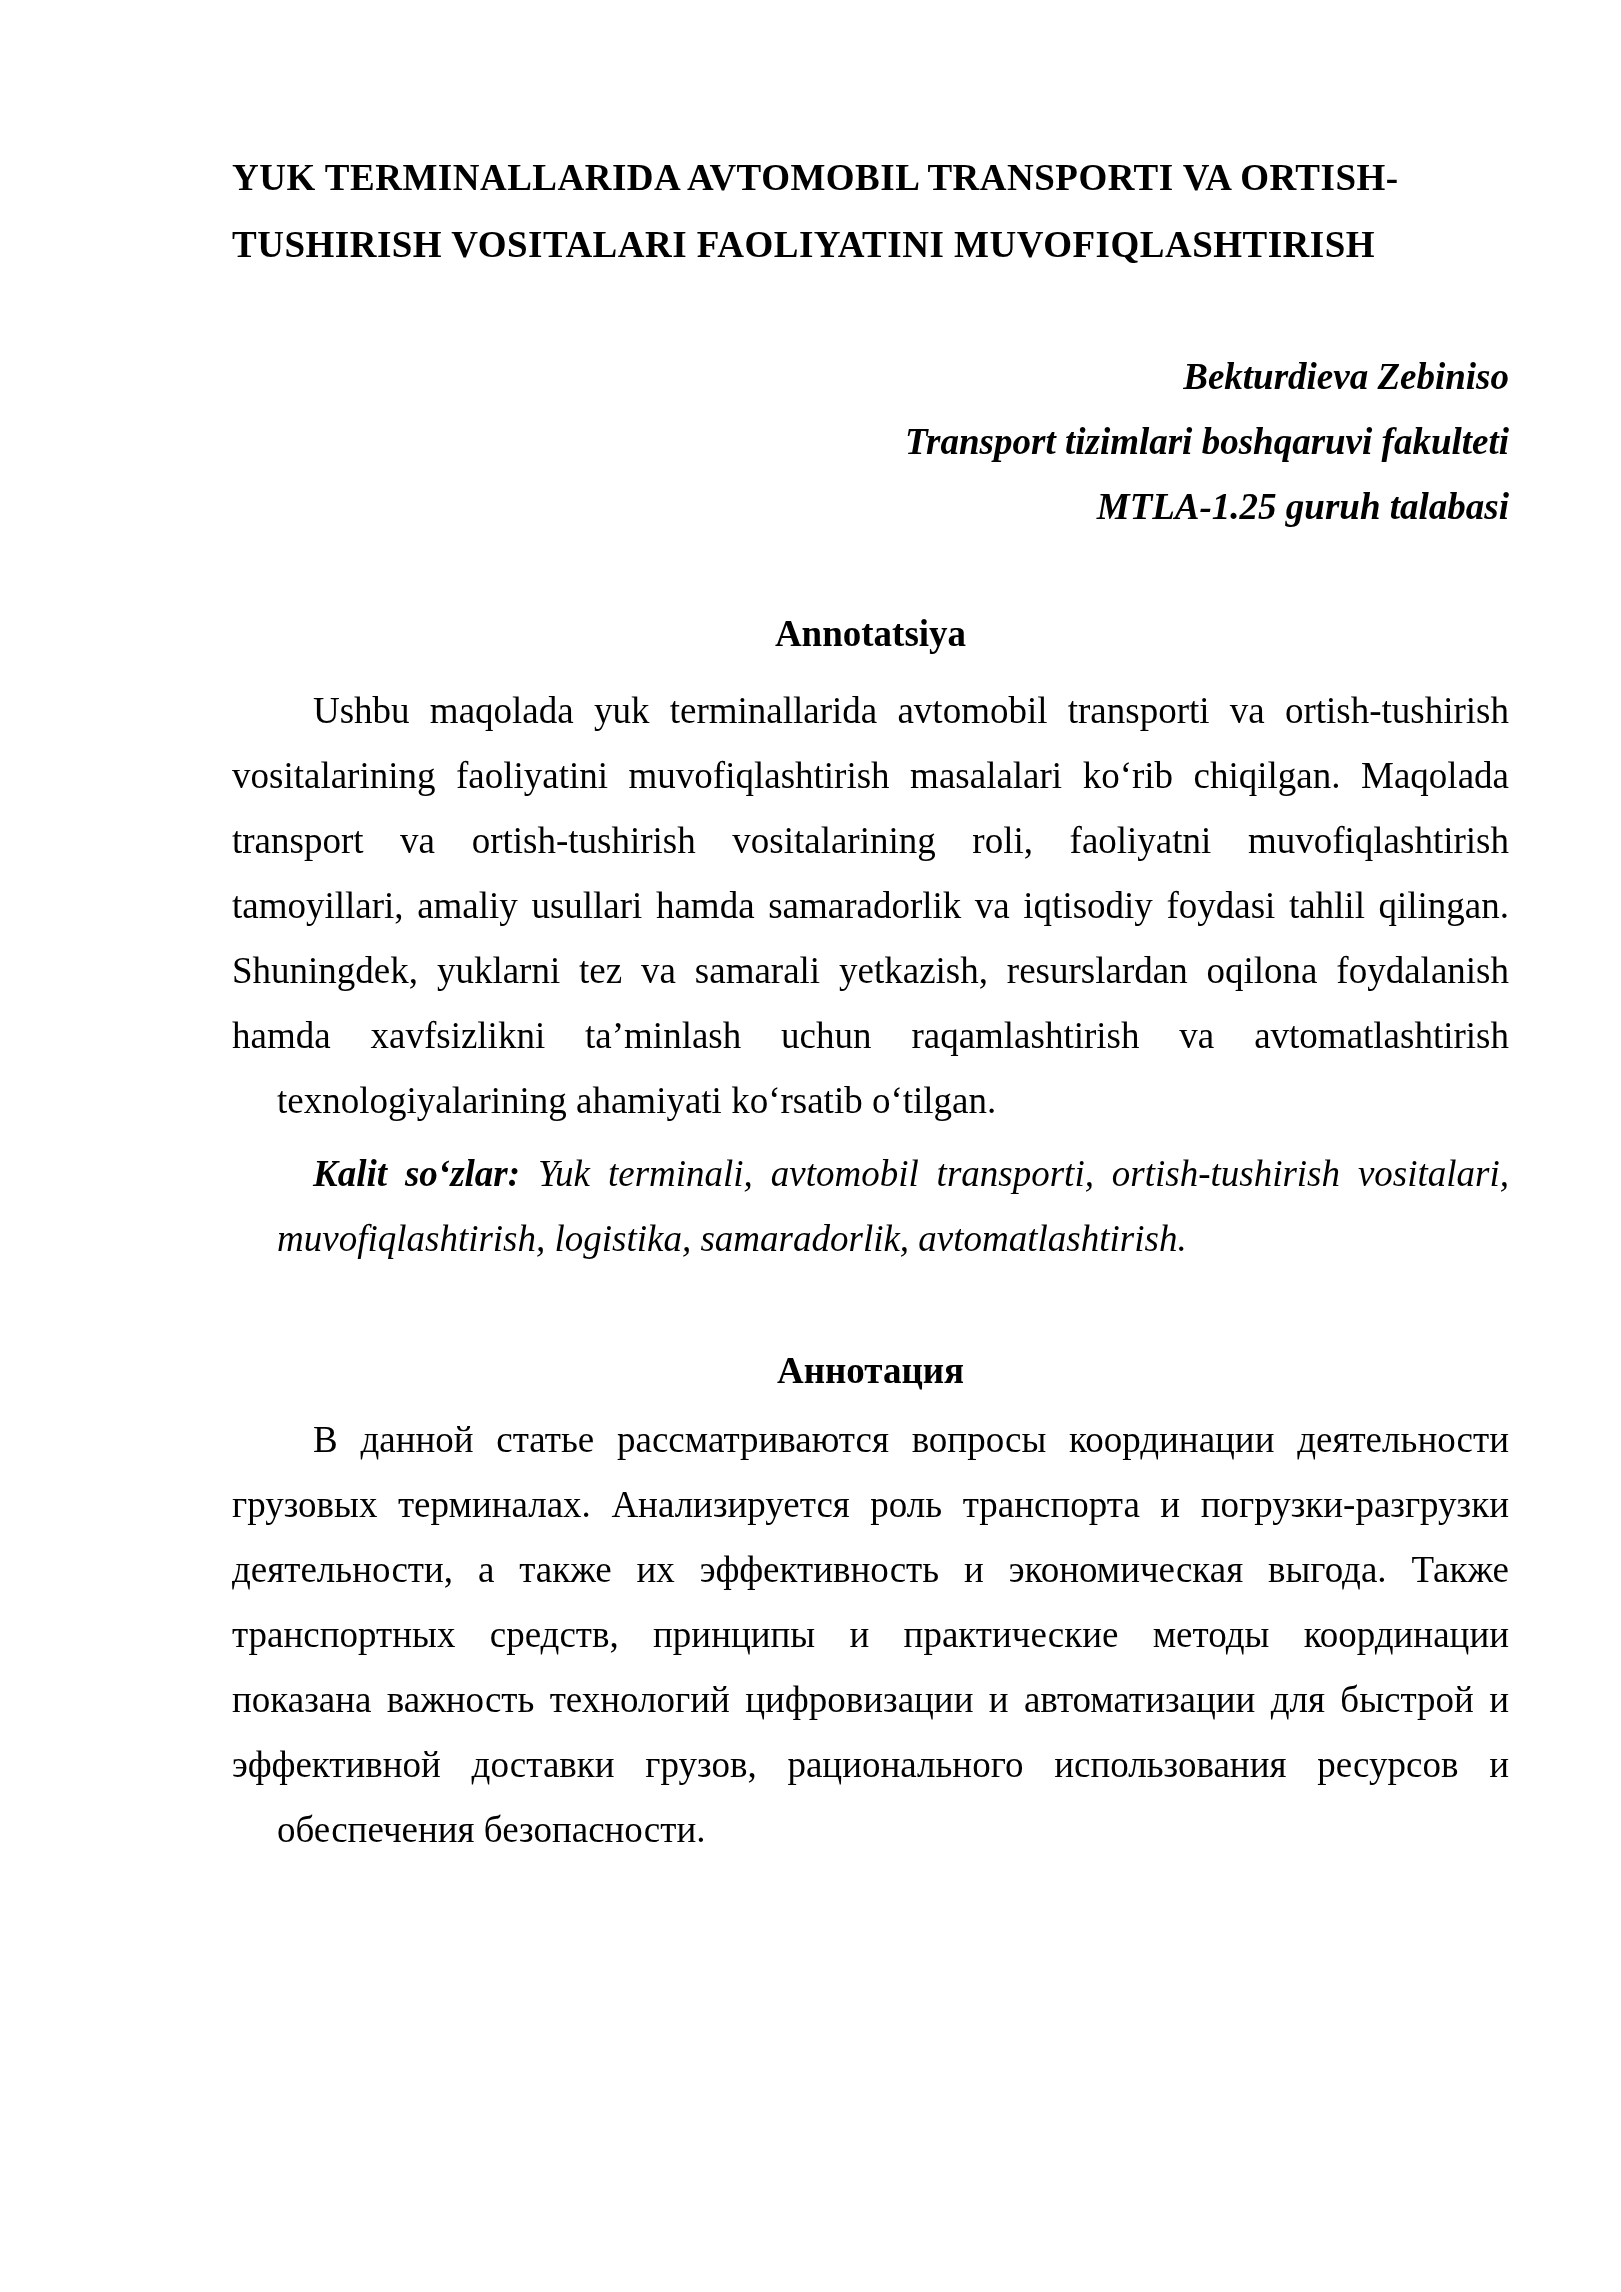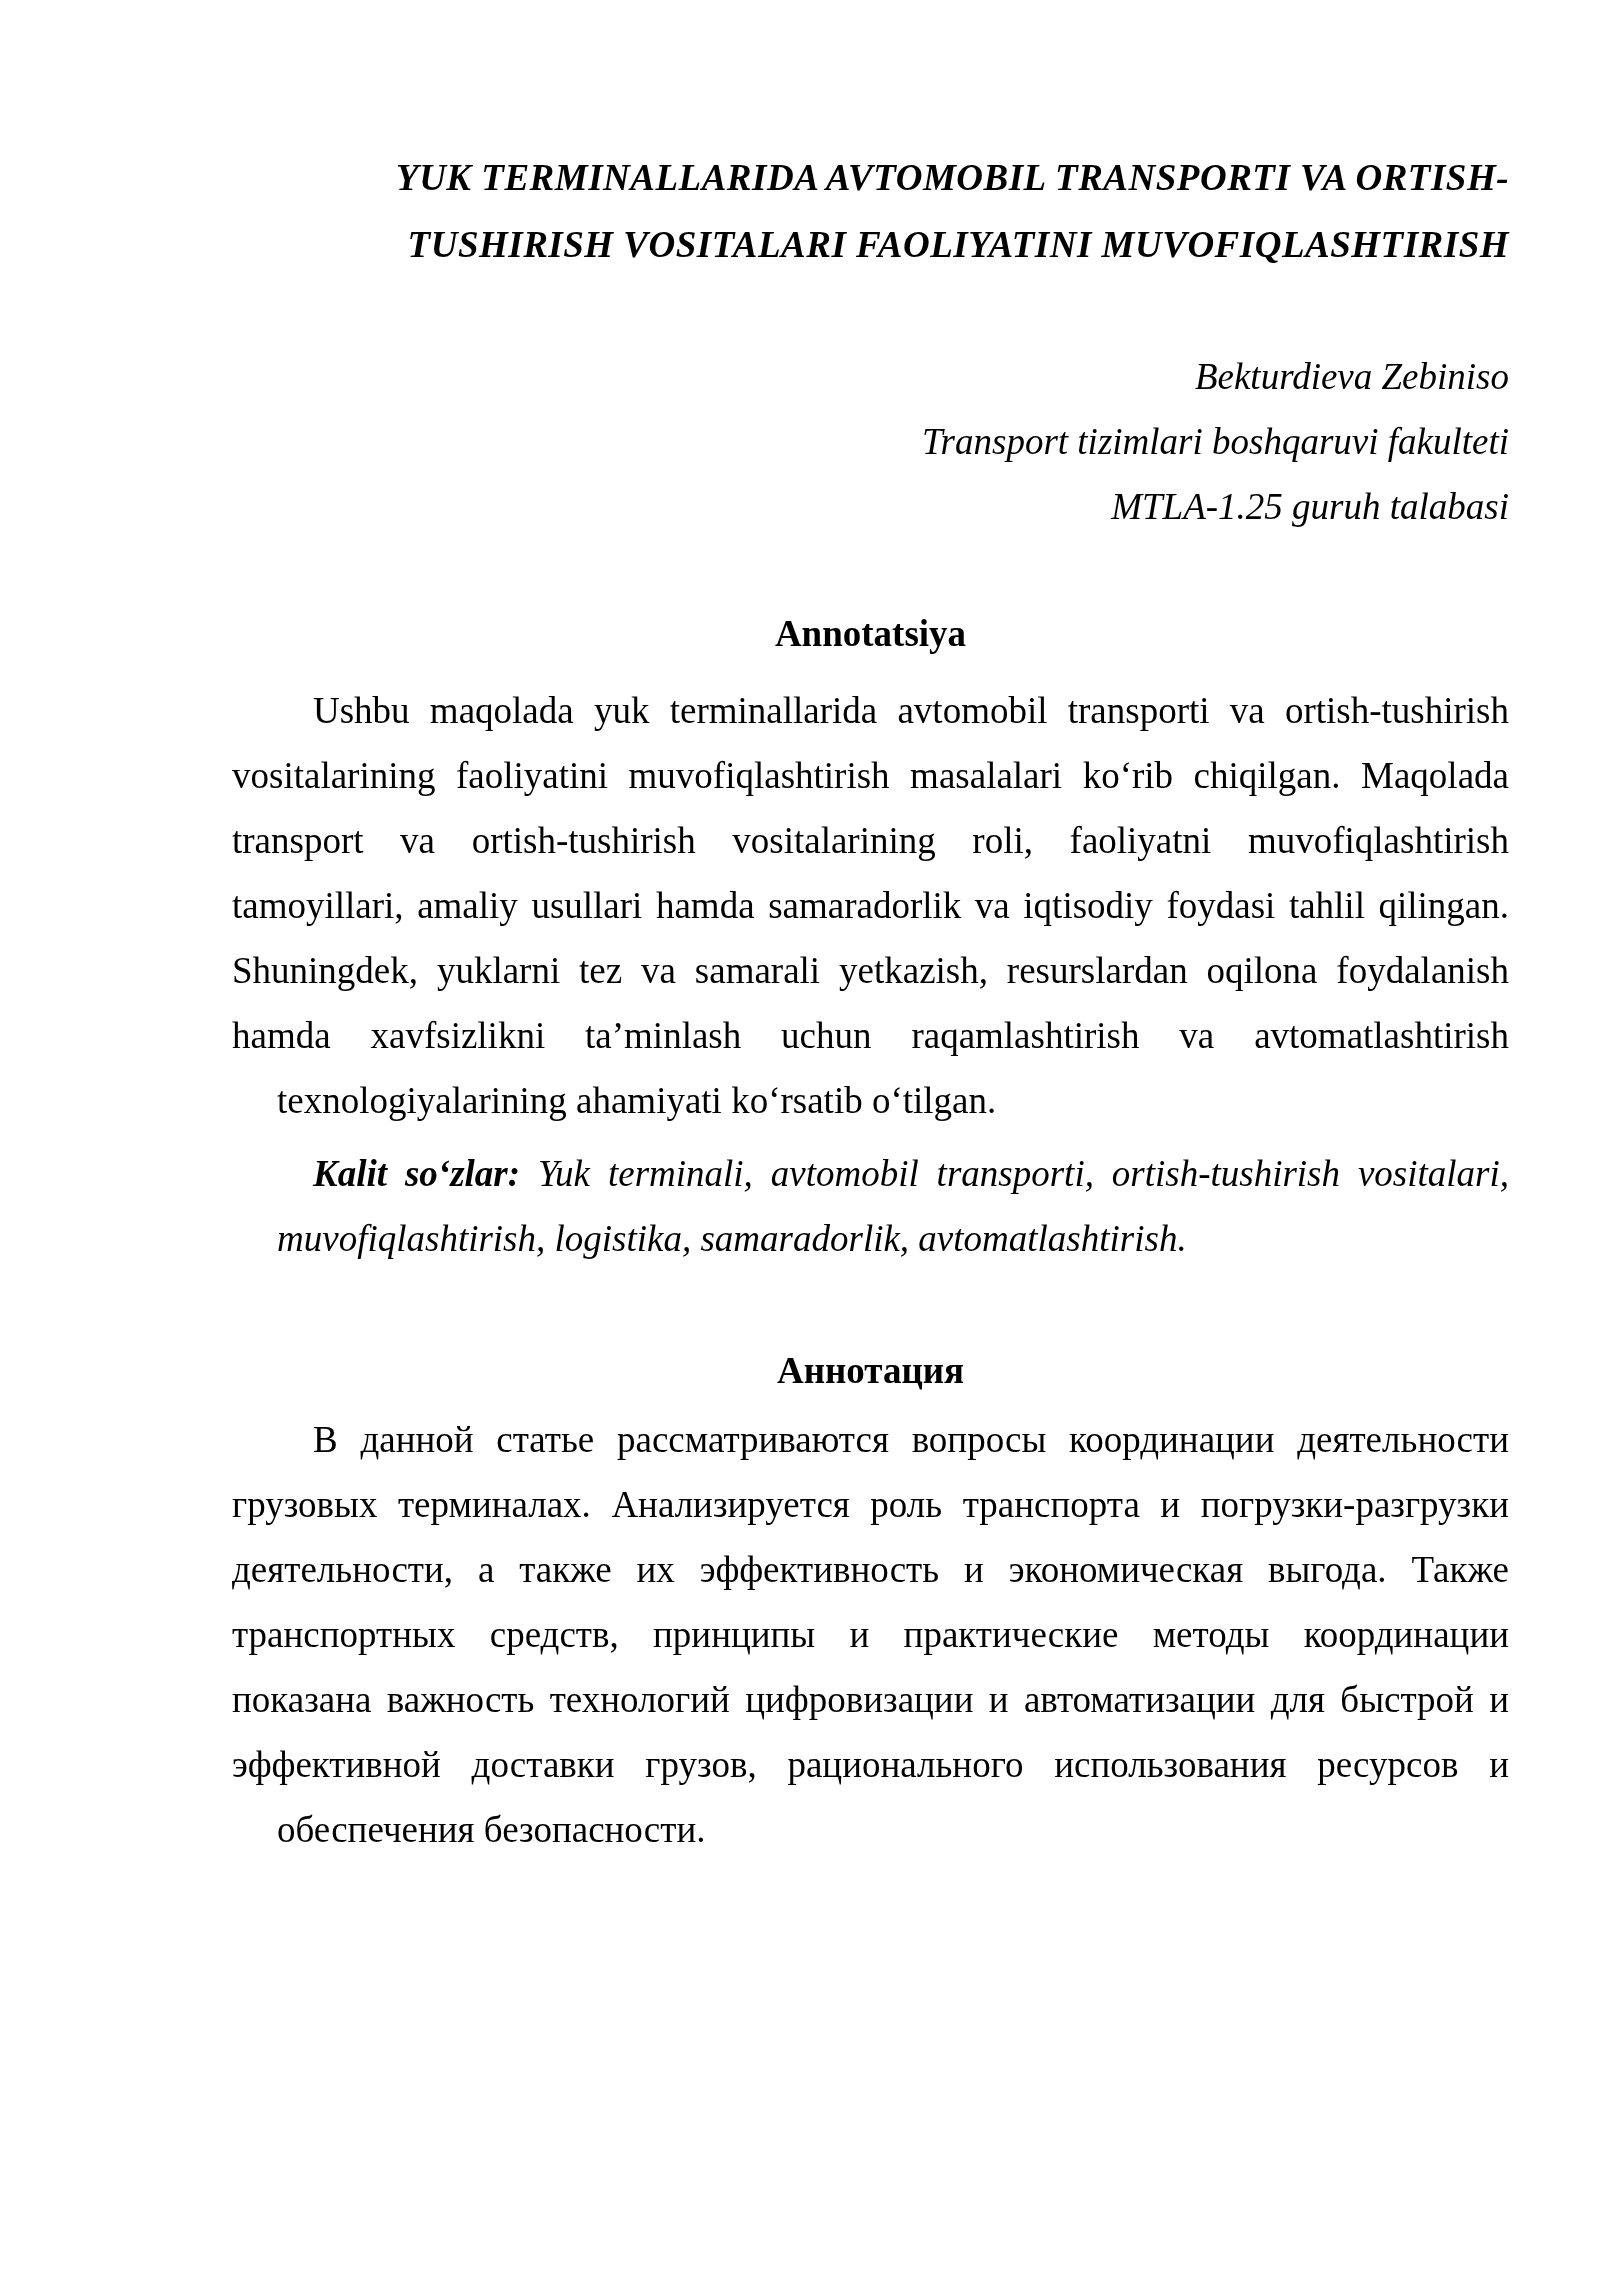--- a/index.html
+++ b/index.html
@@ -19,28 +19,27 @@
   .content {
     padding-top: 144px;
     margin-left: 232px;
     width: 1277px;
   }
   .doc-title {
     margin: 0;
     font-size: 37px;
     font-weight: bold;
     line-height: 67px;
-    text-align: right;
+    text-align: left;
     letter-spacing: 0.5px;
-    font-style: italic;
   }
   .author-block {
     margin-top: 66px;
     font-size: 37px;
-    font-weight: normal;
+    font-weight: bold;
     font-style: italic;
     line-height: 65px;
     text-align: right;
   }
   .heading {
     margin: 0;
     font-size: 37px;
     font-weight: bold;
     line-height: 65px;
     text-align: center;

